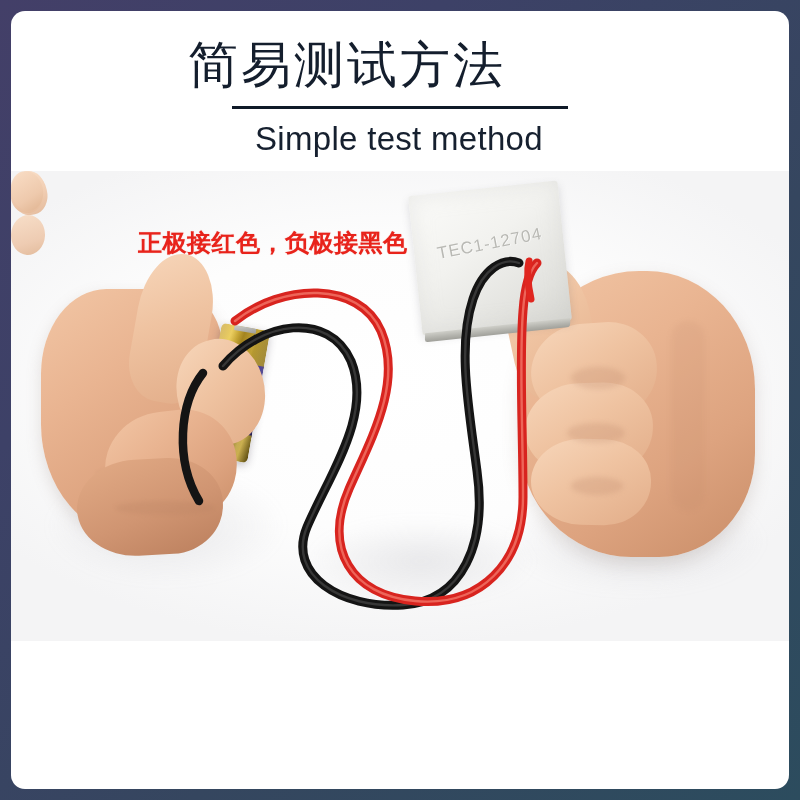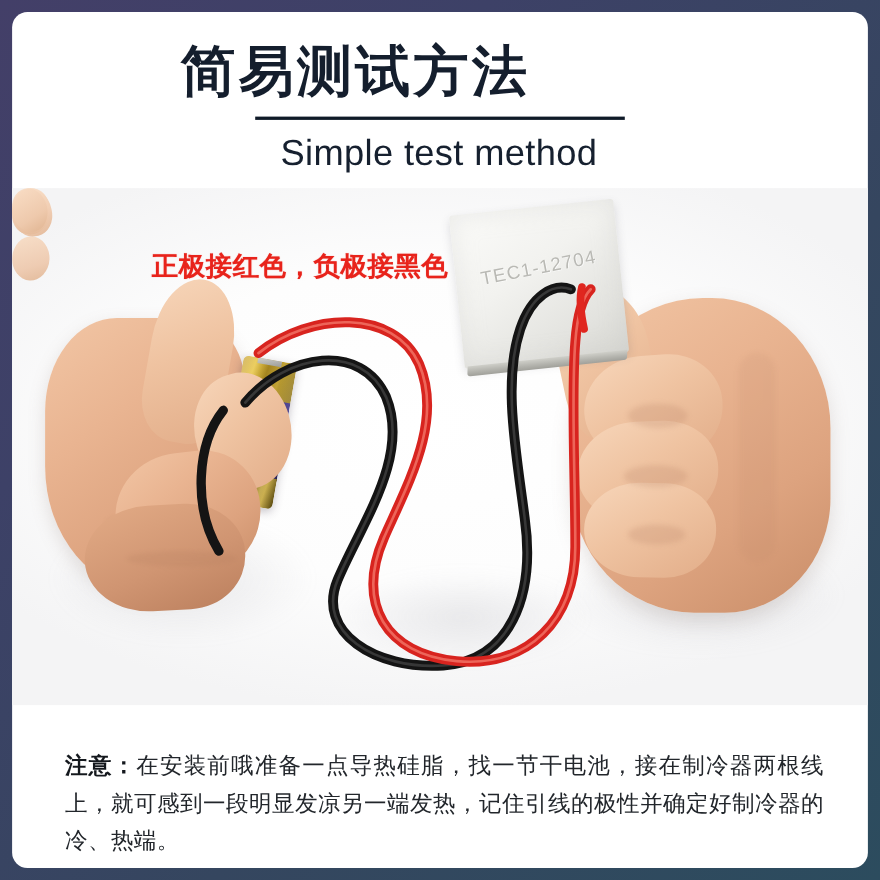--- a/index.html
+++ b/index.html
@@ -35,24 +35,25 @@
     width: 778px;
     text-align: center;
   }
   .title-cn {
     position: absolute;
     left: 0;
     top: 25px;
     width: 624px;
     font-size: 50px;
     line-height: 58px;
-    font-weight: 700;
+    font-weight: 400;
     letter-spacing: 3px;
     color: #141e2d;
     white-space: nowrap;
+    padding-left: 24px;
   }
   .title-rule {
     position: absolute;
     left: 221px;
     top: 95px;
     width: 336px;
     height: 3px;
     background: #0f1a28;
   }
   .title-en {
@@ -401,16 +402,15 @@
                  C 512 258, 508 190, 512 140 C 514 112, 520 98, 526 92" fill="none" stroke="#d8241f" stroke-width="9" stroke-linecap="round"></path>
         <path d="M 224 150 C 272 112, 348 110, 370 160 C 392 212, 360 268, 338 318
                  C 312 378, 340 424, 404 430 C 470 436, 512 392, 512 326
                  C 512 258, 508 190, 512 140 C 514 112, 520 98, 526 92" fill="none" stroke="#f47b6e" stroke-width="2.4" stroke-linecap="round" opacity="0.75"></path>
 
         <path d="M 520 128 C 516 110, 516 98, 518 90" fill="none" stroke="#e0261f" stroke-width="7" stroke-linecap="round"></path>
       </svg>
 
     </div>
 
-    <p class="caption"><b>注意：</b><span>在安装前哦准备一点导热硅脂，找一节干电池，接在制冷器两根线上，就可感到一段明显发凉另一端发热，记住引线的极性并确定好制冷器的冷、热端。</span></p>
 
   </div>
 </div>
 
 </body></html>

